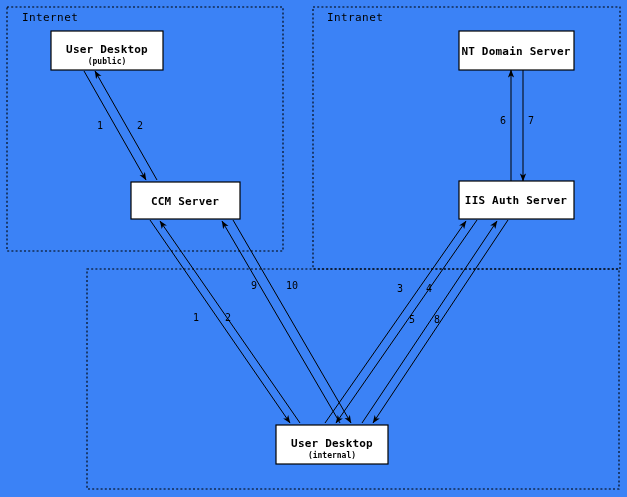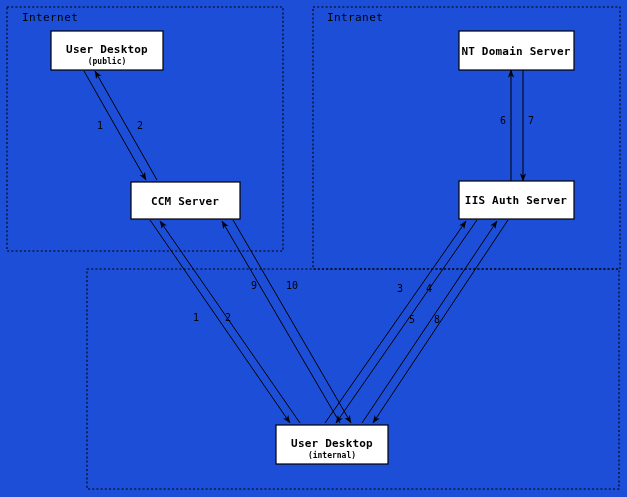--- a/index.html
+++ b/index.html
@@ -7,21 +7,21 @@
     padding: 0;
     background: #ffffff;
   }
   body {
     font-family: "DejaVu Sans Mono", monospace;
   }
   #diagram-root {
     position: relative;
     width: 627px;
     height: 497px;
-    background: #1d4ed8;
+    background: #3b82f6;
     overflow: hidden;
   }
   svg.canvas {
     position: absolute;
     left: 0;
     top: 0;
     width: 627px;
     height: 497px;
   }
   .zone-label {

